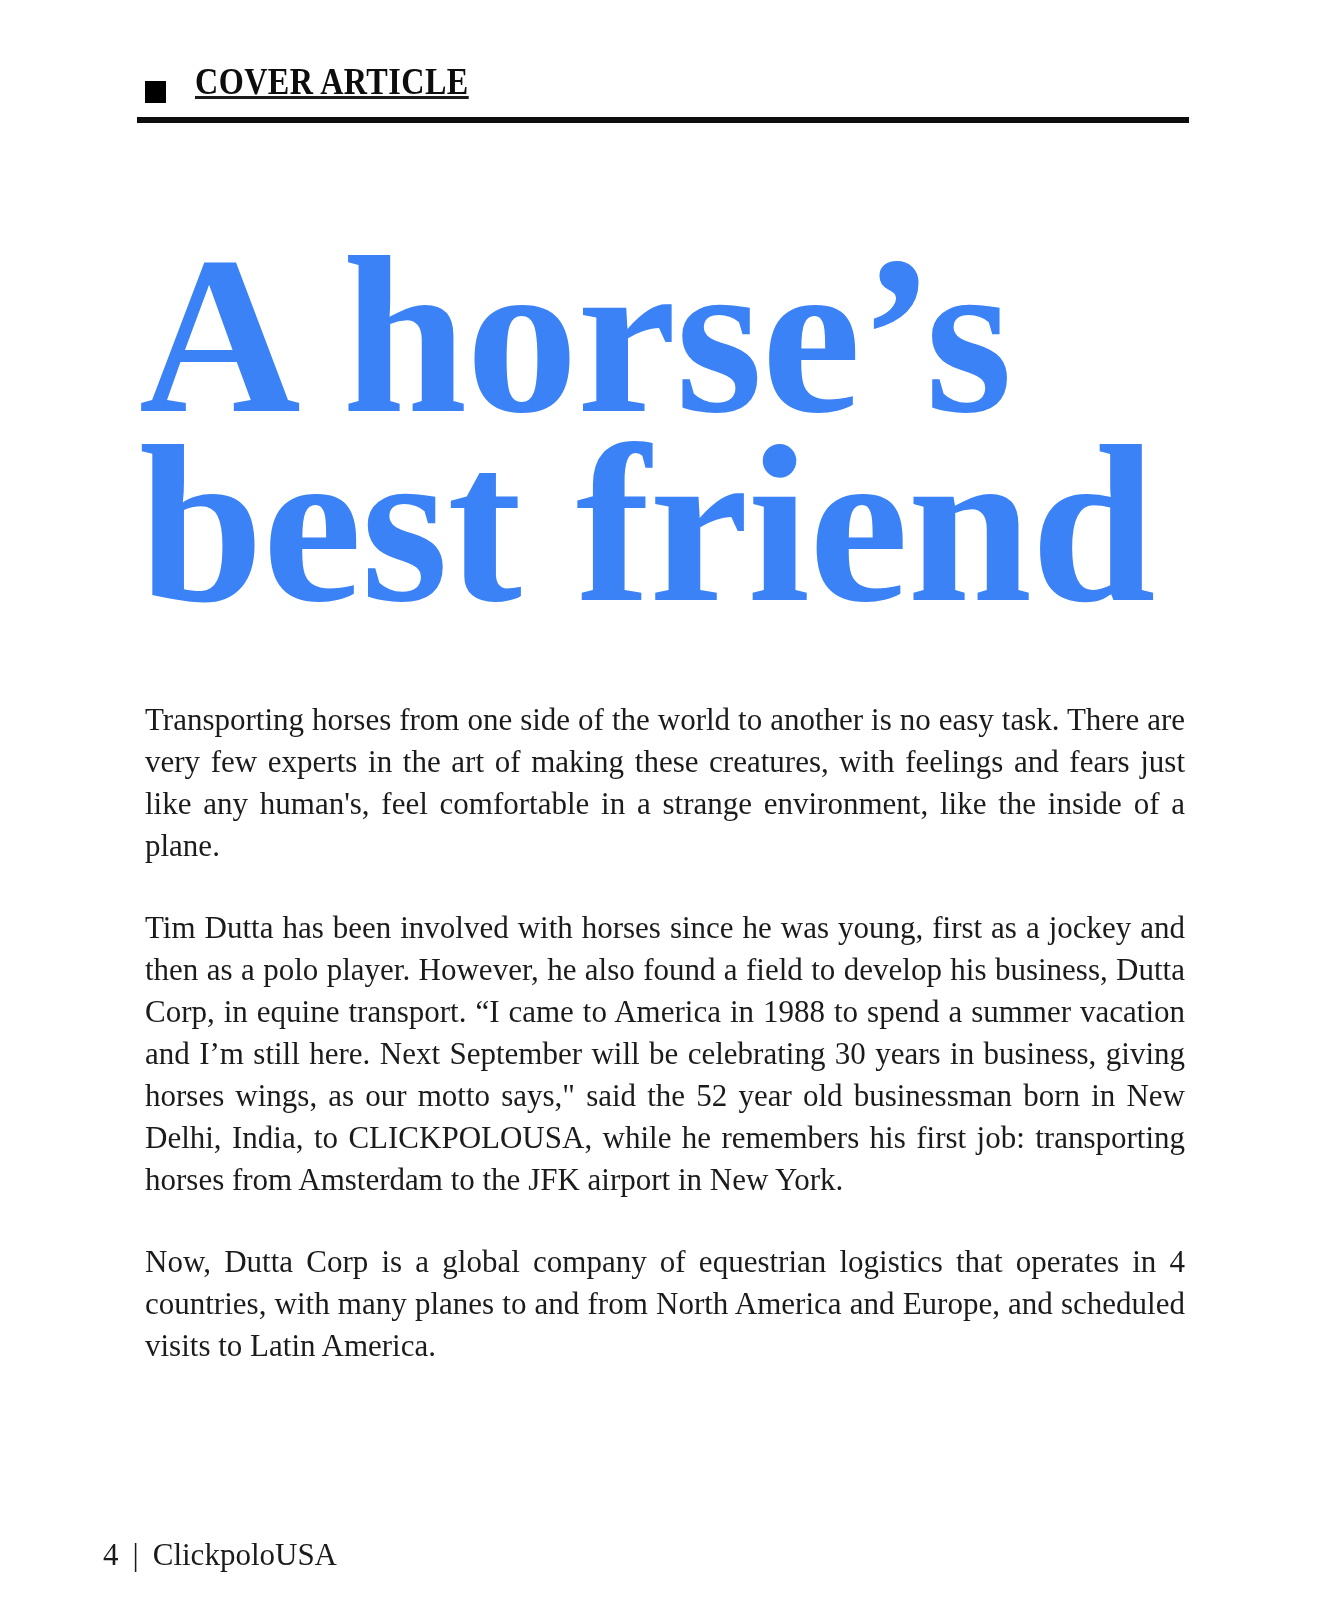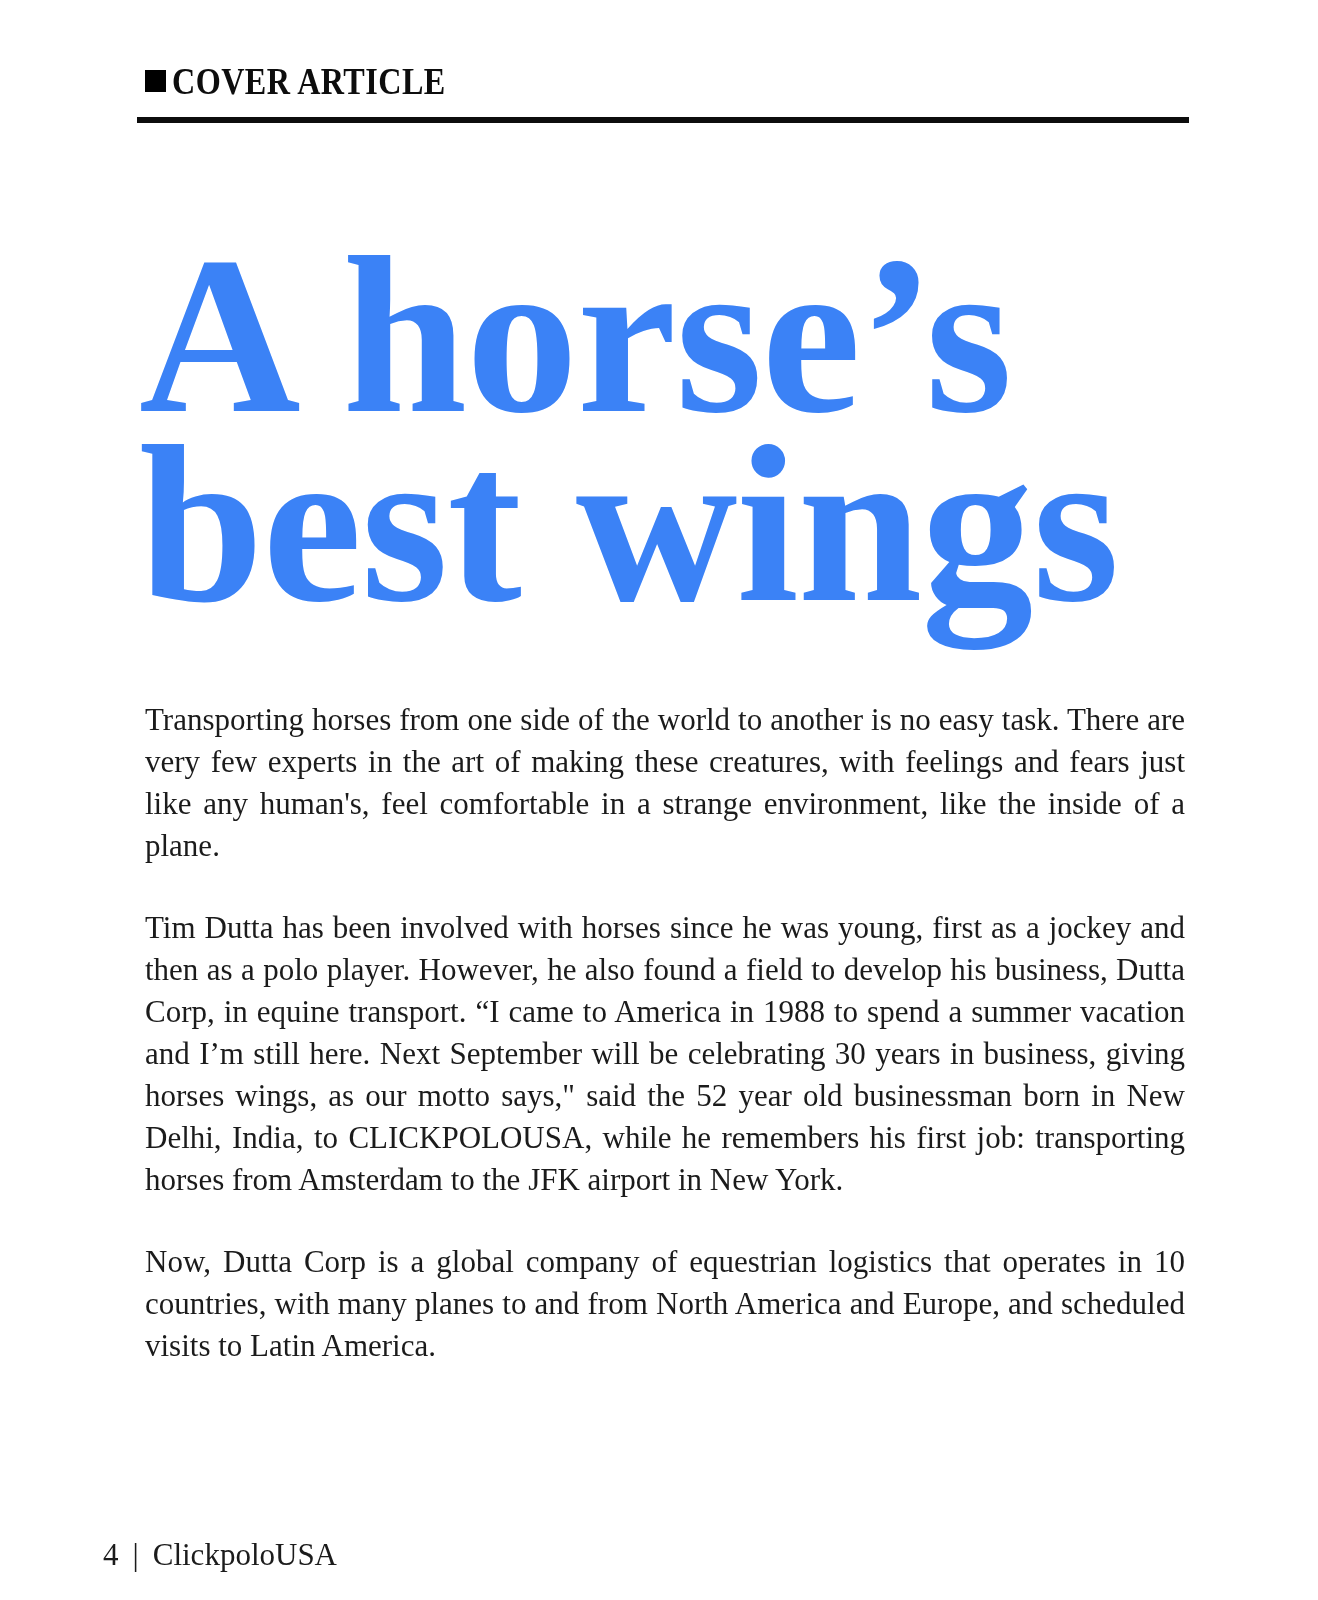--- a/index.html
+++ b/index.html
@@ -22,23 +22,24 @@
   .content {
     margin-left: 145px;
     width: 1040px;
   }
   
   .kicker-header {
     padding-top: 59px;
   }
   .kicker-row {
     display: flex;
-    align-items: center;
-    gap: 6px;
+    align-items: flex-end;
+    gap: 29px;
     height: 44px;
+    text-decoration: underline;
   }
   .kicker-square {
     width: 21px;
     height: 22px;
     background: #000000;
     flex: 0 0 auto;
   }
   .kicker-text {
     font-size: 37px;
     font-weight: 700;
@@ -102,27 +103,27 @@
     <header class="kicker-header">
       <div class="kicker-row">
         <span class="kicker-square"></span>
         <span class="kicker-text">COVER ARTICLE</span>
       </div>
       <div class="header-rule"></div>
     </header>
 
     <h1 class="title">
       <span class="title-line">A horse’s</span>
-      <span class="title-line">best wings</span>
+      <span class="title-line">best friend</span>
     </h1>
 
     <main class="article-body">
       <p>Transporting horses from one side of the world to another is no easy task. There are very few experts in the art of making these creatures, with feelings and fears just like any human's, feel comfortable in a strange environment, like the inside of a plane.</p>
       <p>Tim Dutta has been involved with horses since he was young, first as a jockey and then as a polo player. However, he also found a field to develop his business, Dutta Corp, in equine transport.  “I came to America in 1988 to spend a summer vacation and I’m still here. Next September will be celebrating 30 years in business, giving horses wings, as our motto says," said the 52 year old businessman born in New Delhi, India, to CLICKPOLOUSA, while he remembers his first job: transporting horses from Amsterdam to the JFK airport in New York.</p>
-      <p>Now, Dutta Corp is a global company of equestrian logistics that operates in 10 countries, with many planes to and from North America and Europe, and scheduled visits to Latin America.</p>
+      <p>Now, Dutta Corp is a global company of equestrian logistics that operates in 4 countries, with many planes to and from North America and Europe, and scheduled visits to Latin America.</p>
     </main>
 
   </div>
 
   <footer class="page-footer">
     <span>4</span>
     <span>|</span>
     <span>ClickpoloUSA</span>
   </footer>
 </div>

